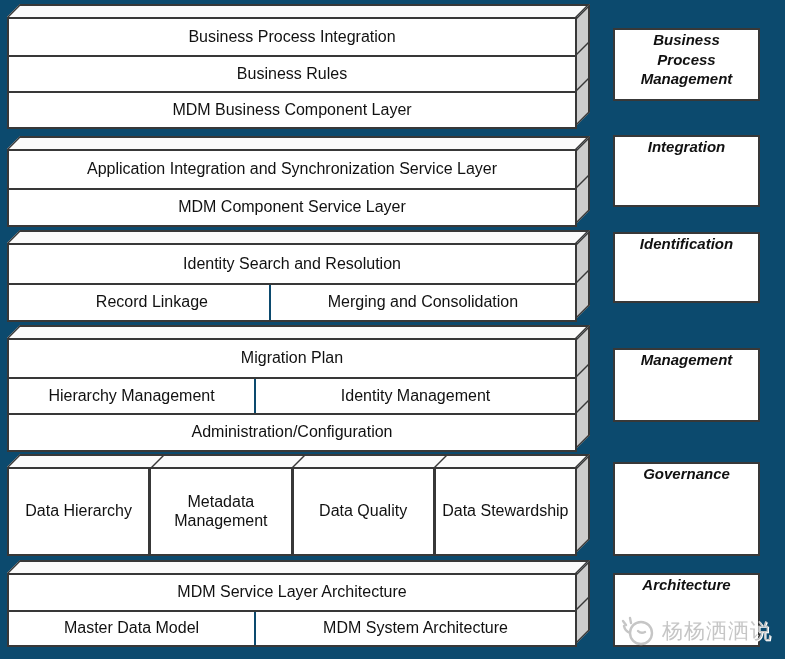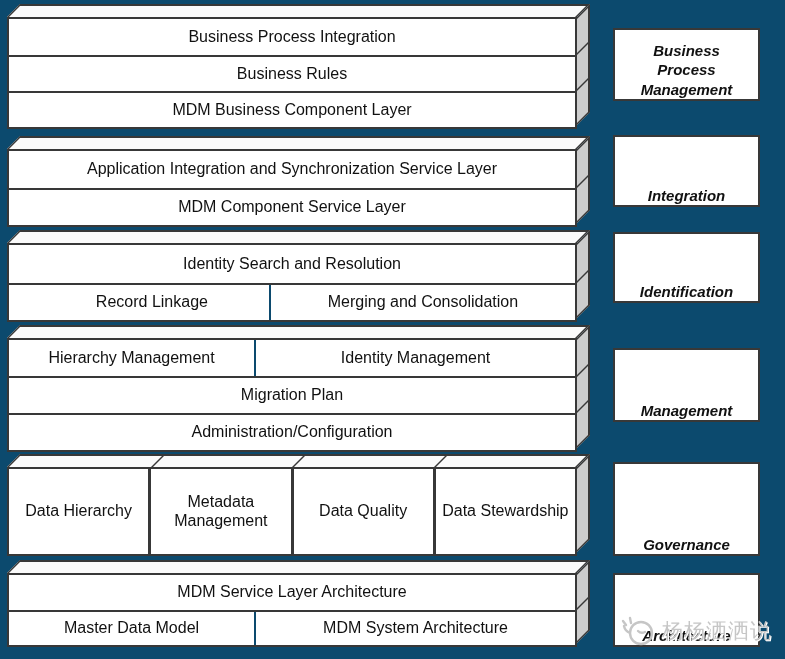--- a/index.html
+++ b/index.html
@@ -29,21 +29,21 @@
   .face-top .tick{position:absolute;top:0;width:2px;height:100%;background:#383838;}
   .face-right{
     position:absolute;right:-13px;top:0;width:13px;box-sizing:border-box;
     background:#cdcdcd;border:2px solid #383838;border-left:none;
     transform:skewY(-45deg);transform-origin:left;
   }
   .face-right .rdiv{position:absolute;left:0;width:100%;height:2px;background:#383838;}
   
   .side-label{
     position:absolute;left:613px;width:147px;box-sizing:border-box;
-    border:2px solid #383838;background:#fff;display:flex;align-items:flex-end;justify-content:center;
+    border:2px solid #383838;background:#fff;display:flex;align-items:flex-start;justify-content:center;
     font-style:italic;font-weight:600;font-size:15px;text-align:center;line-height:1.3;
   }
   .side-label span{display:block;max-width:104px;}
   
   .watermark{
     position:absolute;left:618px;top:610px;width:167px;height:42px;
     display:flex;align-items:center;gap:4px;color:#c6c6c6;z-index:5;
   }
   .watermark .wm-text{
     font-size:21px;letter-spacing:1px;white-space:nowrap;
@@ -106,27 +106,27 @@
     </div>
   </div>
 
   <div class="group" style="top:338px;">
     <div class="face-top"></div>
     <div class="face-right" style="height:110px;">
       <div class="rdiv" style="top:35px;"></div>
         <div class="rdiv" style="top:71px;"></div>
     </div>
     <div class="front">
+      <div class="row" style="height:37px;">
+          <div class="cell">Migration Plan</div>
+        </div>
       <div class="row" style="height:36px;">
         <div class="cell" style="flex:0 0 43.3%;">Hierarchy Management</div>
         <div class="cell">Identity Management</div>
       </div>
-      <div class="row" style="height:37px;">
-          <div class="cell">Migration Plan</div>
-        </div>
       <div class="row" style="height:37px;">
           <div class="cell">Administration/Configuration</div>
         </div>
     </div>
   </div>
 
   <div class="group" style="top:467px;">
     <div class="face-top">
       <div class="tick" style="left:25%;"></div>
       <div class="tick" style="left:50%;"></div>

